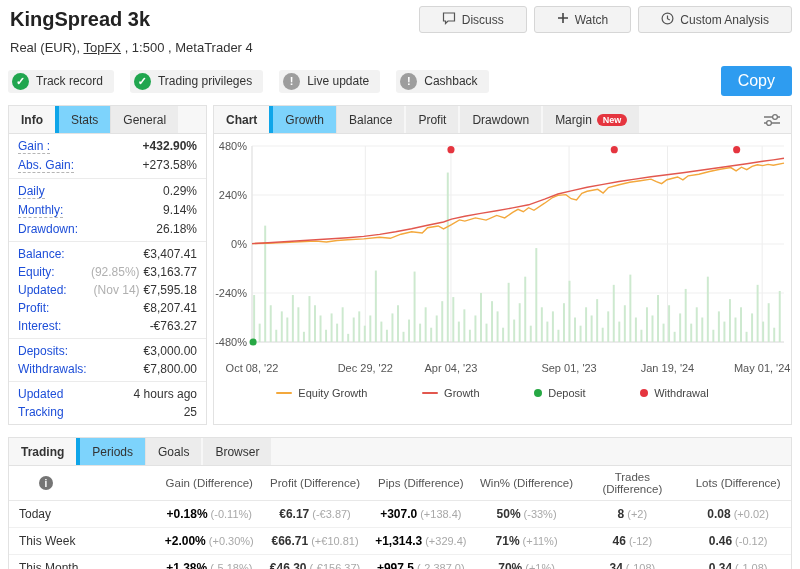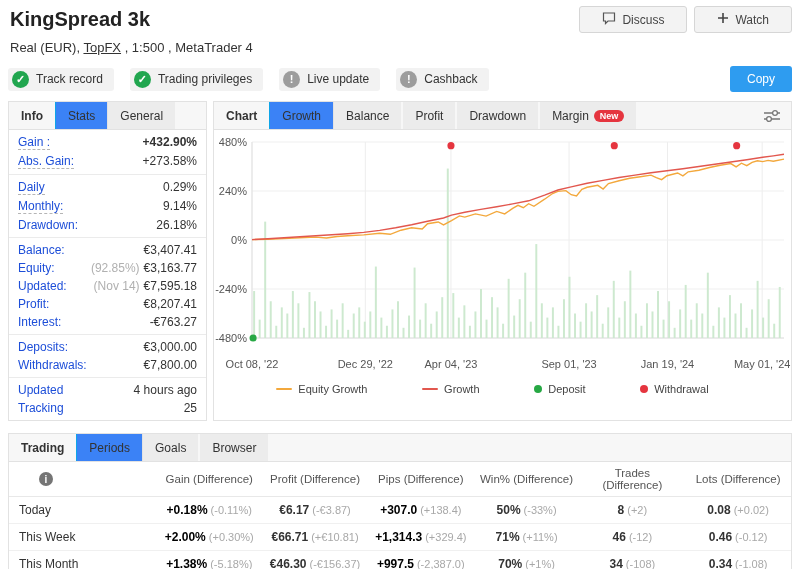--- a/index.html
+++ b/index.html
@@ -17,33 +17,33 @@
   .subtitle .lnk{text-decoration:underline;cursor:pointer;color:#333;}
 
   .badge-row{display:flex;align-items:center;margin-top:11px;}
   .badge{display:inline-flex;align-items:center;gap:7px;background:#f2f2f2;border-radius:3px;
       padding:3px 11px 3px 4px;margin-right:16px;font-size:12px;color:#333;cursor:pointer;}
   .badge-ic{width:17px;height:17px;border-radius:50%;display:flex;align-items:center;justify-content:center;
       color:#fff;font-size:11px;font-weight:bold;flex:0 0 17px;}
   .badge-ic.verified{background:#21a64f;}
   .badge-ic.inactive{background:#9d9d9d;}
   .copy-btn{margin-left:auto;background:#2e9cf0;color:#fff;border:none;border-radius:3px;
-      padding:6px 17px;font-size:12px;cursor:pointer;}
+      padding:6px 17px;font-size:16px;cursor:pointer;}
 
   
   .main-row{display:flex;gap:6px;margin-top:9px;align-items:stretch;}
   .panel{border:1px solid #e2e2e2;background:#fff;}
   .stats-panel{width:197px;flex:0 0 197px;}
   .chart-panel{flex:1;}
   .bottom-panel{margin-top:12px;border:1px solid #e2e2e2;}
 
   .tabbar{display:flex;align-items:stretch;background:#f7f7f7;border-bottom:1px solid #e2e2e2;height:27px;}
   .tab{display:flex;align-items:center;padding:0 12px;font-size:12px;color:#333;cursor:pointer;white-space:nowrap;}
   .tab.title{font-weight:bold;cursor:default;}
-  .tab.active{background:#3b82f6;border-left:1px solid #0ea5e9;border-right:1px solid #e2e2e2;}
+  .tab.active{background:#7dd3fc;border-left:4px solid #0ea5e9;border-right:1px solid #e2e2e2;}
   .tab.plain{background:#ececec;margin-right:2px;}
   .newpill{background:#e5353f;color:#fff;font-size:9px;border-radius:8px;padding:1px 6px;margin-left:5px;font-weight:bold;}
   .settings-ic{margin-left:auto;align-self:center;margin-right:10px;cursor:pointer;display:flex;}
 
   
   .sgroup{padding:3px 0;}
   .sgroup + .sgroup{border-top:1px solid #ebebeb;}
   .srow{display:flex;justify-content:space-between;align-items:baseline;padding:2px 9px;line-height:14px;font-size:12px;}
   .srow .lab{color:#1d4ed8;}
   .srow .lab.hint{border-bottom:1px dashed #b5b5b5;cursor:help;}
@@ -90,20 +90,27 @@
           <span><svg width="14" height="14" viewBox="0 0 14 14">
               <path d="M1.5 2h11v8h-6.5l-2.5 2.5V10h-2z" fill="none" stroke="#555" stroke-width="1.2"></path>
             </svg></span>
           <span>Discuss</span>
         </button>
         <button class="action-btn">
           <span><svg width="12" height="12" viewBox="0 0 12 12">
               <path d="M6 1v10M1 6h10" stroke="#444" stroke-width="1.6"></path>
             </svg></span>
           <span>Watch</span>
+        </button>
+        <button class="action-btn">
+          <span><svg width="13" height="13" viewBox="0 0 13 13">
+              <circle cx="6.5" cy="6.5" r="5.4" fill="none" stroke="#555" stroke-width="1.2"></circle>
+              <path d="M6.5 3.4v3.3l2.3 1.4" fill="none" stroke="#555" stroke-width="1.2"></path>
+            </svg></span>
+          <span>Custom Analysis</span>
         </button>
       </div>
   </div>
 
   <div class="subtitle"><span>Real (EUR), </span><span class="lnk">TopFX</span><span> , 1:500 , MetaTrader 4</span></div>
 
   <div class="badge-row" id="badge-row">
       <span class="badge">
         <span class="badge-ic verified">✓</span>
         <span>Track record</span>

